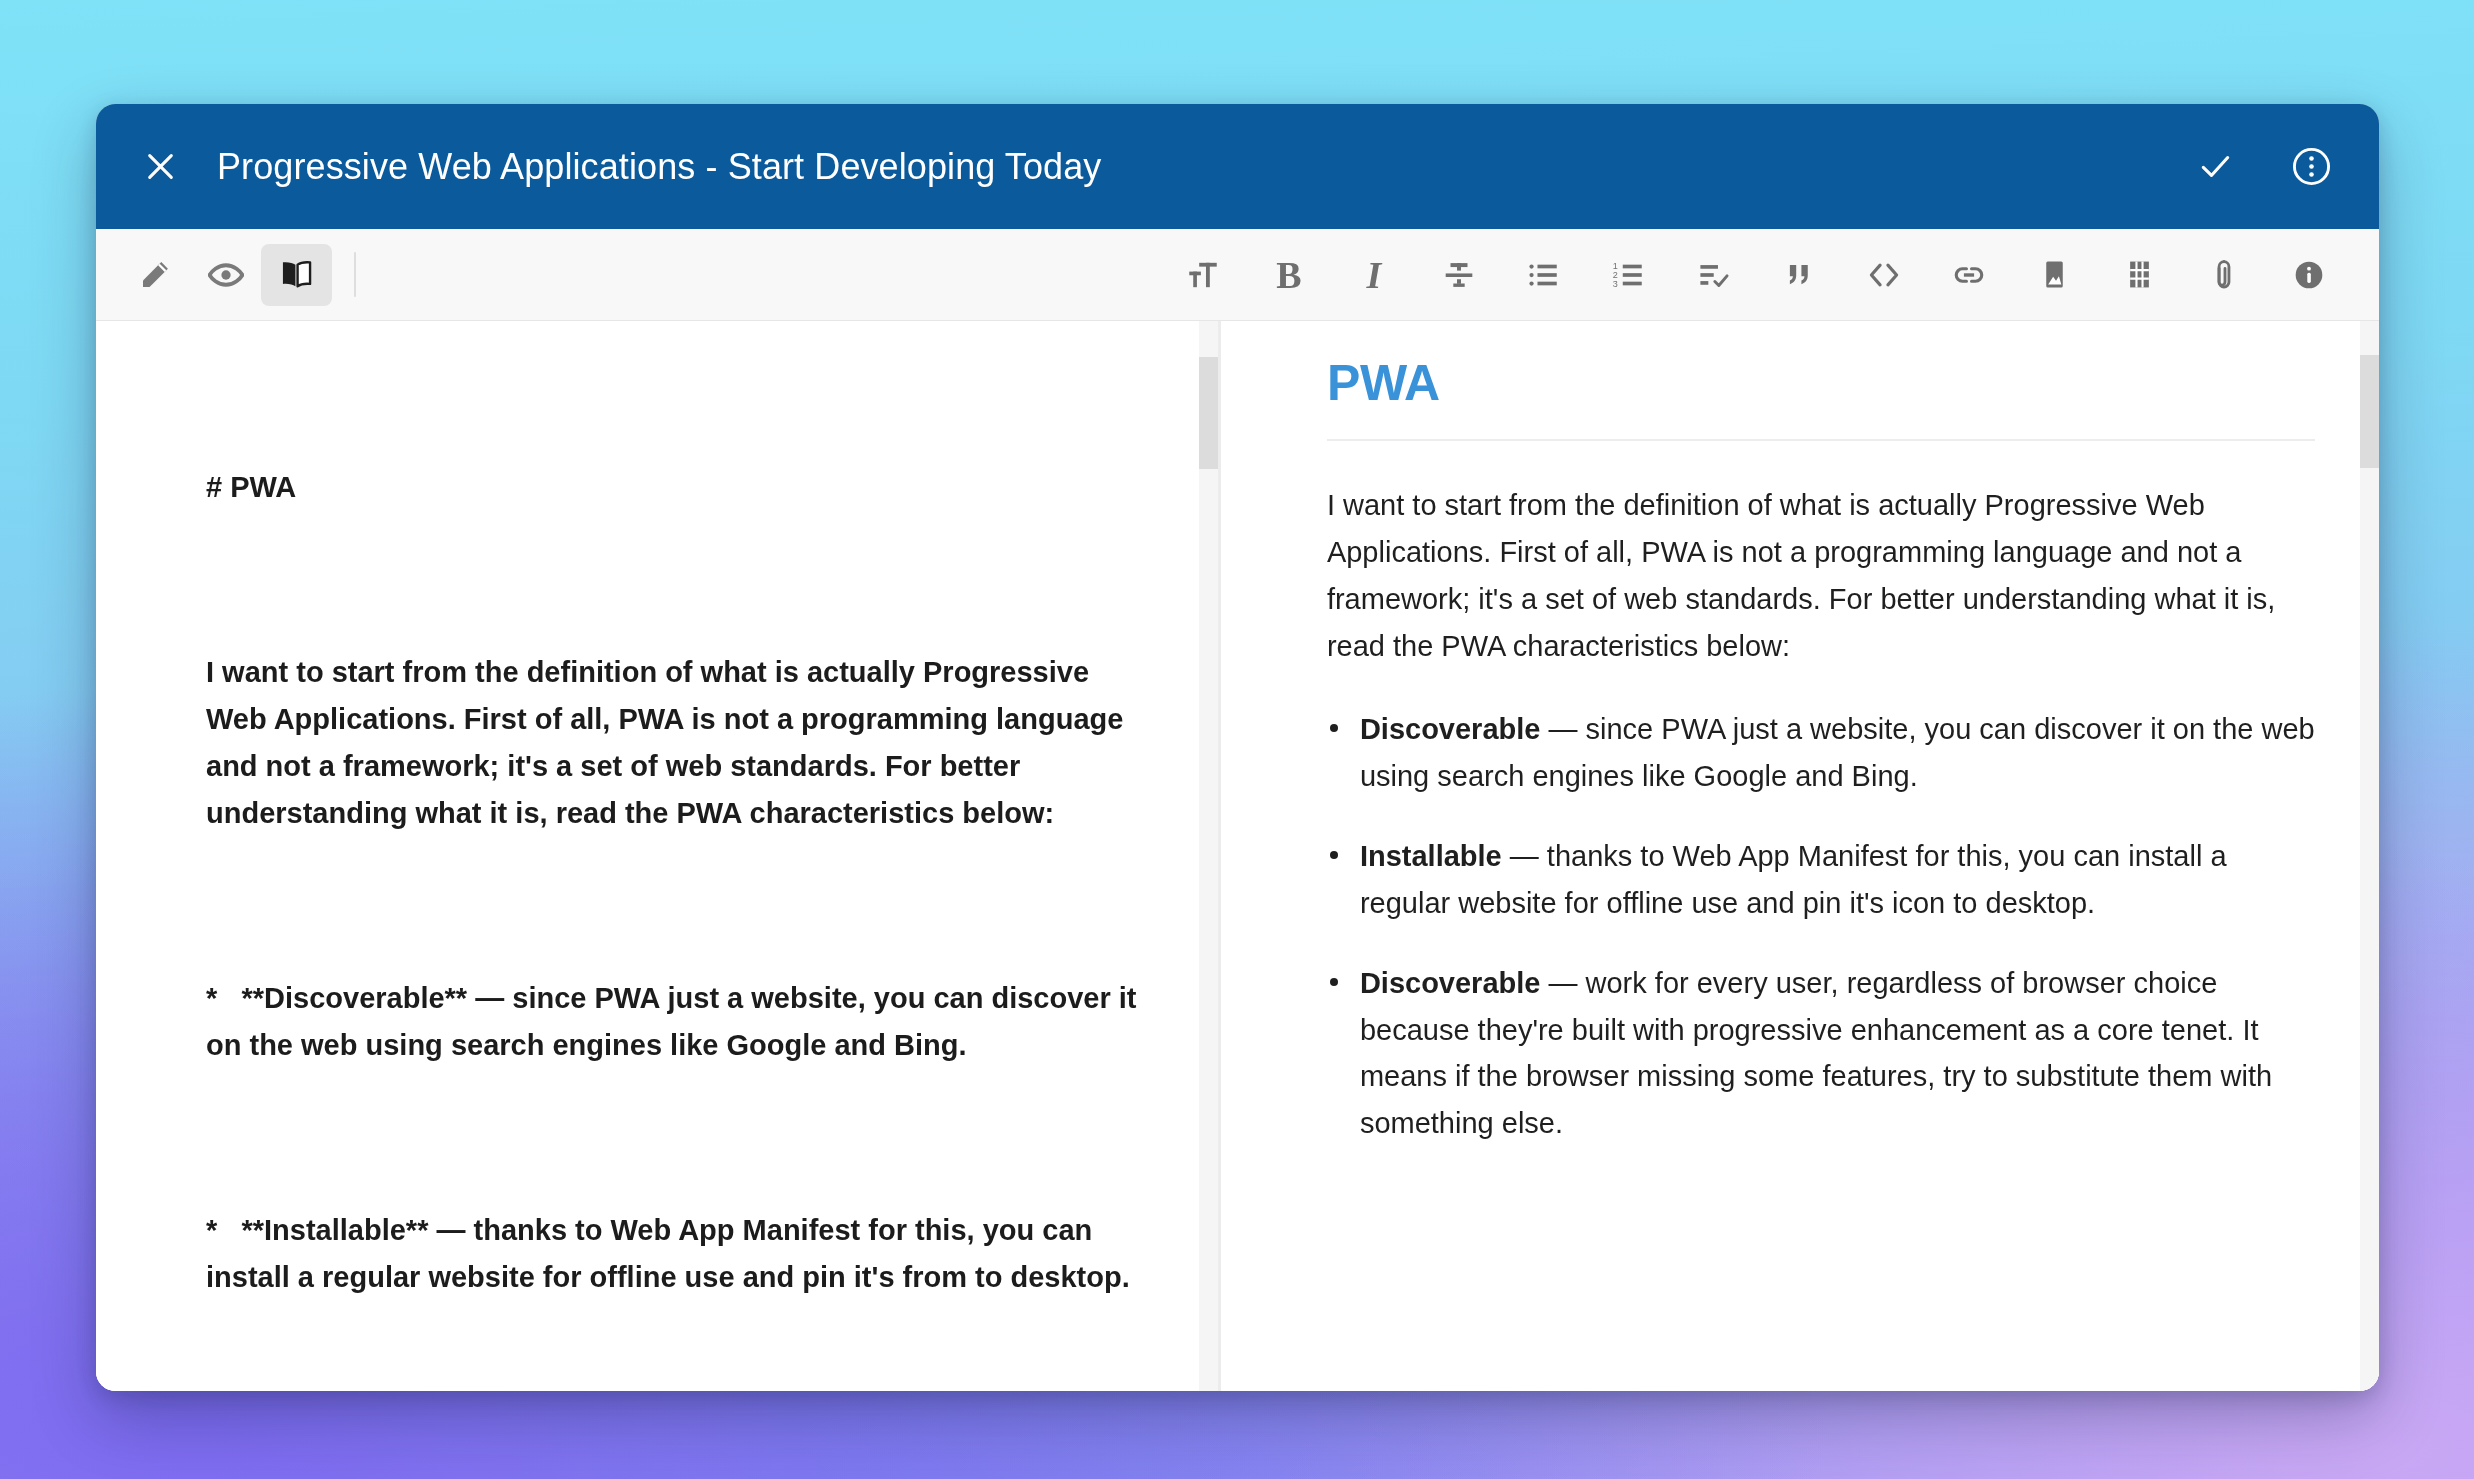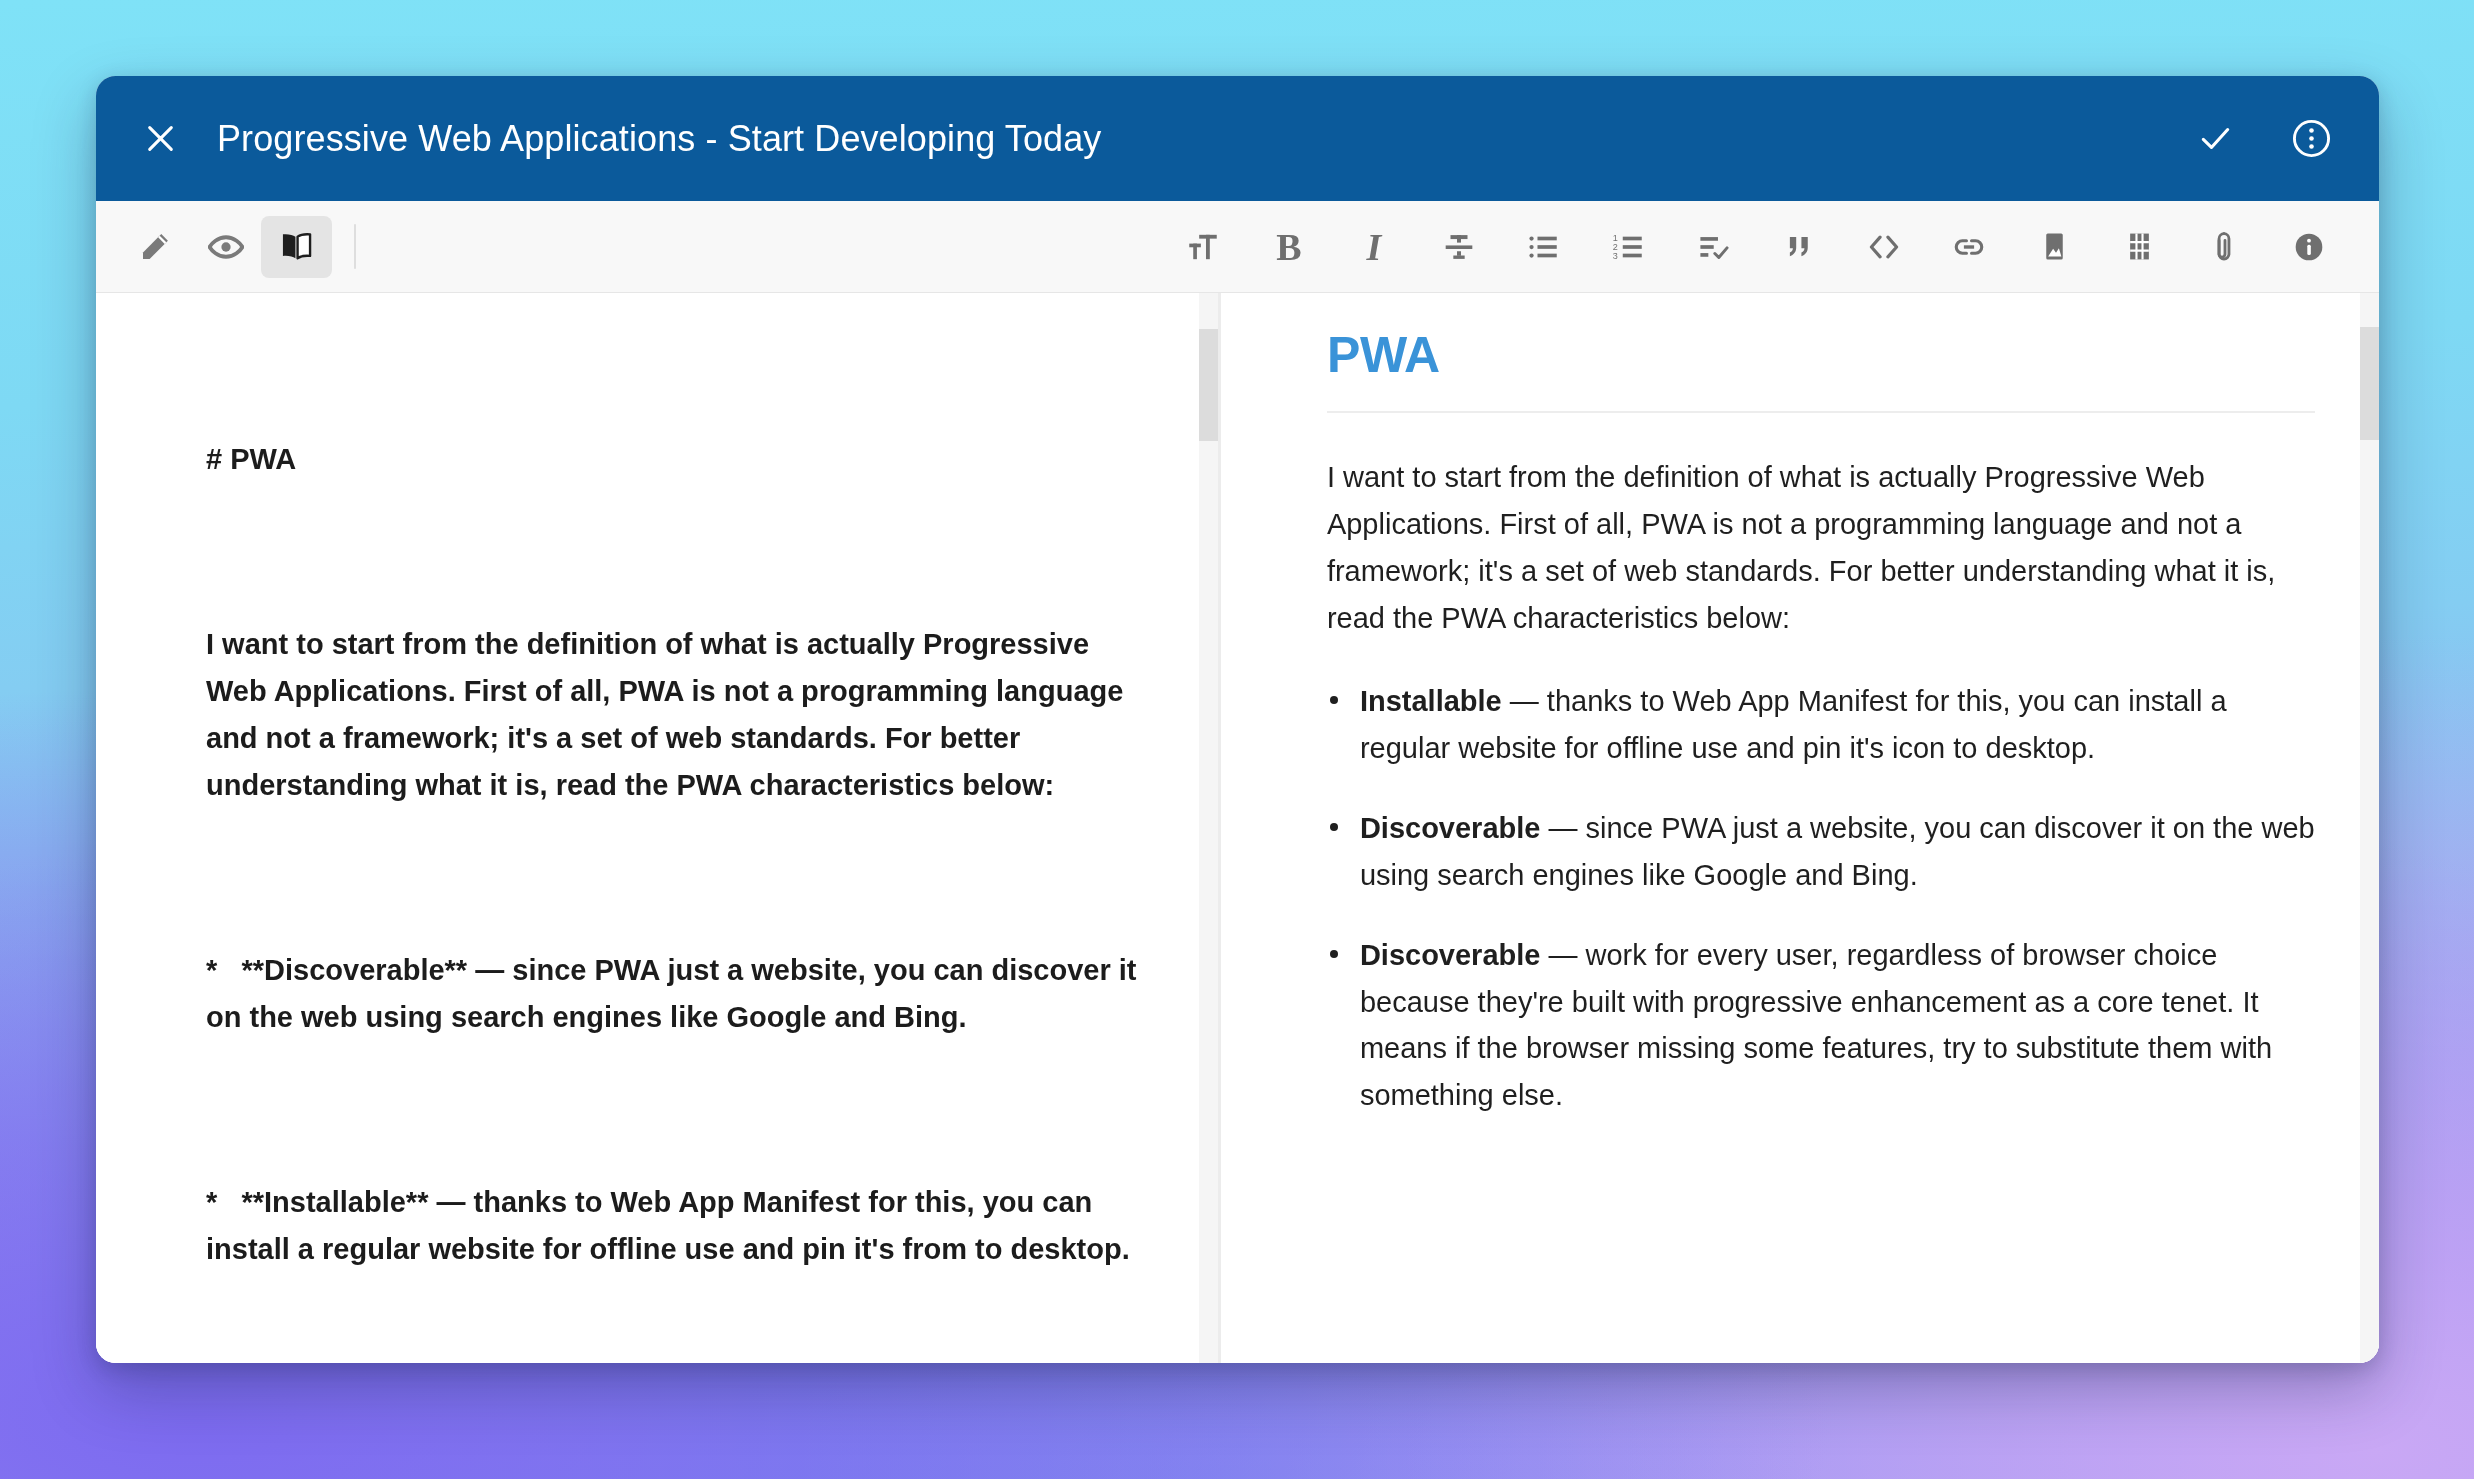--- a/index.html
+++ b/index.html
@@ -16,21 +16,21 @@
       radial-gradient(ellipse 120% 90% at 8% 96%, #7d6bf0 0%, rgba(125,107,240,0) 55%),
       radial-gradient(ellipse 110% 95% at 96% 98%, #c9a8f5 0%, rgba(201,168,245,0) 58%),
       radial-gradient(ellipse 130% 90% at 50% 100%, #6f87ee 0%, rgba(111,135,238,0) 60%),
       linear-gradient(178deg, #7fe2f7 0%, #7ed9f4 26%, #84cdf2 44%, #8fb6ef 60%, #9a9df0 74%, #a78ff1 86%, #b69af3 100%);
   }
 
   
   .window {
     position: absolute;
     left: 96px;
-    top: 76px;
+    top: 104px;
     width: 2283px;
     height: 1287px;
     border-radius: 19.5px;
     overflow: hidden;
     box-shadow: 0 26px 63px rgba(20,30,70,.30), 0 5.7px 19.5px rgba(20,30,70,.18);
     background: #ffffff;
     display: flex;
     flex-direction: column;
   }
 
@@ -372,24 +372,24 @@
     <div class="pane-divider"></div>
 
     <div class="pane pane-preview">
       <div class="pane-inner">
         <div class="pv">
           <h1 class="pv-h1">PWA</h1>
           <hr class="pv-hr">
           <p class="pv-p">I want to start from the definition of what is actually Progressive Web Applications. First of all, PWA is not a programming language and not a framework; it's a set of web standards. For better understanding what it is, read the PWA characteristics below:</p>
           <ul class="pv-ul">
             <li class="pv-li">
-              <b>Installable</b><span> — thanks to Web App Manifest for this, you can install a regular website for offline use and pin it's icon to desktop.</span>
+              <b>Discoverable</b><span> — since PWA just a website, you can discover it on the web using search engines like Google and Bing.</span>
             </li>
             <li class="pv-li">
-              <b>Discoverable</b><span> — since PWA just a website, you can discover it on the web using search engines like Google and Bing.</span>
+              <b>Installable</b><span> — thanks to Web App Manifest for this, you can install a regular website for offline use and pin it's icon to desktop.</span>
             </li>
             <li class="pv-li">
               <b>Discoverable</b><span> — work for every user, regardless of browser choice because they're built with progressive enhancement as a core tenet. It means if the browser missing some features, try to substitute them with something else.</span>
             </li>
           </ul>
         </div>
       </div>
       <div class="sbar">
         <div class="sthumb" style="top:34px;height:113px;"></div>
       </div>

